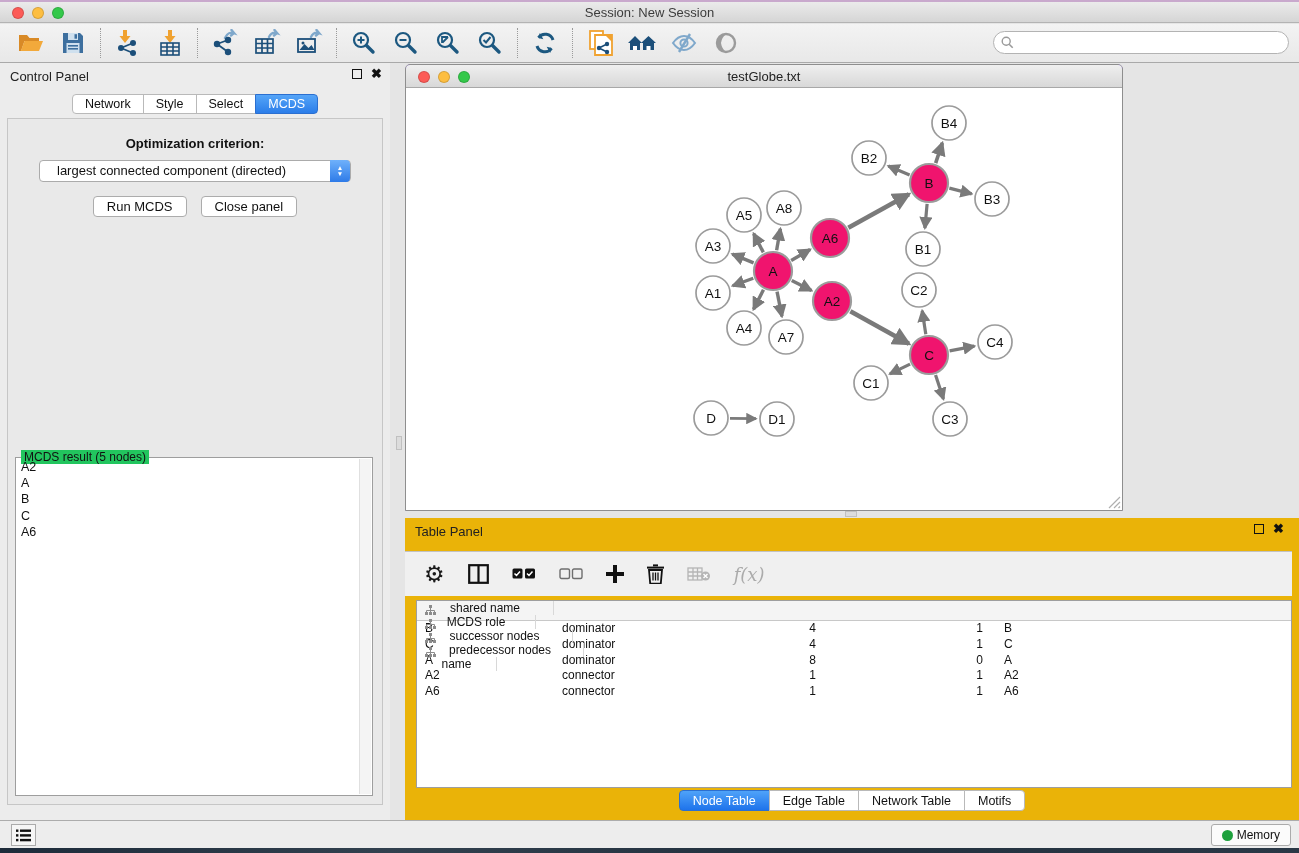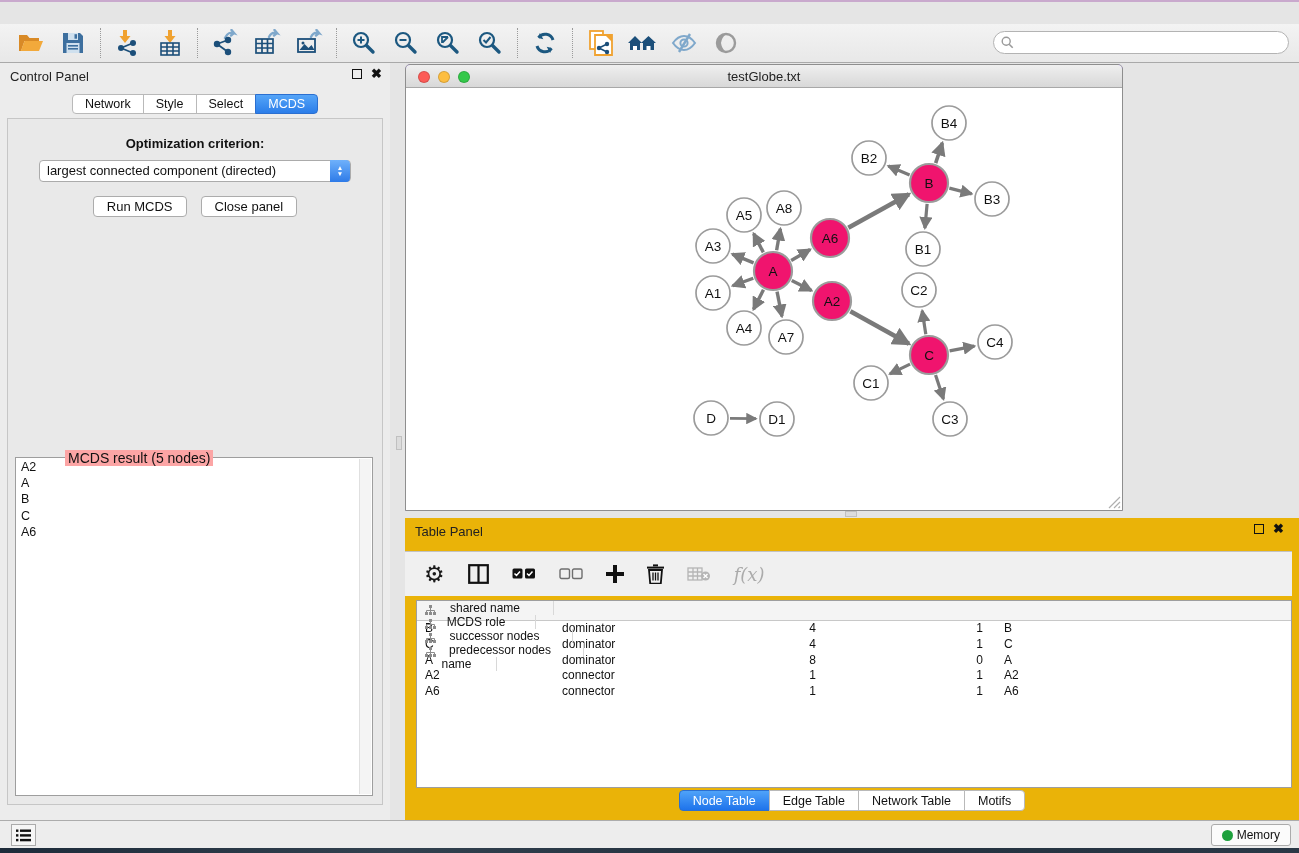--- a/index.html
+++ b/index.html
@@ -39,32 +39,32 @@
   .cp-tab { font-size:12.5px; padding:2px 12px; background:#fff; border:1px solid #B9B9B9;
     margin-left:-1px; color:#111; height:20px; display:flex; align-items:center; }
   .cp-tab:first-child { border-radius:4px 0 0 4px; margin-left:0; }
   .cp-tab:last-child { border-radius:0 4px 4px 0; }
   .cp-tab.sel { background:linear-gradient(#55A5F8,#2B7DE9); border-color:#2B6FD0; color:#fff; }
 
   .cp-inner { position:absolute; left:7px; right:7px; top:55px; bottom:15px;
     background:#E9E9E9; border:1px solid #C6C6C6; }
   .opt-label { text-align:center; margin-top:17px; font-size:13px; color:#111;font-weight:bold; }
   .opt-select { width:312px; height:22px; margin:9px auto 0; background:#fff; border:1px solid #ABABAB;
-    border-radius:4px; position:relative; font-size:13px; color:#111; line-height:20px; padding-left:7px; }
+    border-radius:4px; position:relative; font-size:13px; color:#111; line-height:20px; padding-left:17px; }
   .opt-stepper { position:absolute; right:0; top:-1px; width:20px; height:22px; border-radius:0 4px 4px 0;
     background:linear-gradient(#6FB1FB,#2E7BE8); display:flex; flex-direction:column;
     align-items:center; justify-content:center; color:#fff; font-size:6.5px; line-height:6px; }
   .cp-buttons { display:flex; justify-content:center; gap:14px; margin-top:14px; }
   .btn { background:#fff; border:1px solid #ACACAC; border-radius:4px; font-size:13px; color:#111;
     height:21px; padding:0 13px; display:flex; align-items:center; }
 
   .result-box { position:absolute; left:7px; right:9px; top:338px; bottom:8px;
     border:1px solid #9E9E9E; background:#fff; }
-  .result-legend { position:absolute; top:-8px; left:5px; background:#fca5a5; padding:0 3px;
-    font-size:14px; color:#111;margin-left:44px; }
+  .result-legend { position:absolute; top:-8px; left:5px; background:#22c55e; padding:0 3px;
+    font-size:12px; color:#111; }
   .result-list { position:absolute; inset:1px 13px 1px 1px; overflow:hidden; }
   .result-item { font-size:12.5px; line-height:16.2px; padding-left:4px; color:#111; }
   .result-scroll { position:absolute; top:1px; bottom:1px; right:1px; width:12px;
     background:#F4F4F4; border-left:1px solid #E0E0E0; }
 
   .divider-thumb-v { position:absolute; left:396px; top:436px; width:6px; height:14px;
     background:#DCDCDC; border:1px solid #C0C0C0; }
   .divider-thumb-h { position:absolute; left:845px; top:511px; width:12px; height:6px;
     background:#DCDCDC; border:1px solid #C0C0C0; }
 
@@ -116,20 +116,28 @@
   .memdot { width:11px; height:11px; border-radius:50%; background:#1DA03C; }
   .desktop-bottom { position:absolute; bottom:0; left:0; right:0; height:5px;
     background:linear-gradient(90deg,#1d2b3a,#32414f 30%,#22303e 60%,#2a3846); }
 </style>
 </head>
 <body>
 
 <div class="screen">
   <div class="desktop-top"></div>
 
+  <div class="app-titlebar">
+    <div class="lights">
+      <span class="light red"></span>
+      <span class="light yellow"></span>
+      <span class="light green"></span>
+    </div>
+    <div class="app-title">Session: New Session</div>
+  </div>
 
   <div class="toolbar">
     <div class="tbtn">
       <svg width="28" height="24" viewBox="0 0 28 24">
           <path d="M2 4h8l2.5 3H22v3H7.5L4 20H2z" fill="#D98A26"></path>
           <path d="M7.5 10H26l-4 10H3.8z" fill="#F2A93B"></path>
         </svg>
     </div>
     <div class="tbtn">
       <svg width="24" height="24" viewBox="0 0 24 24">

